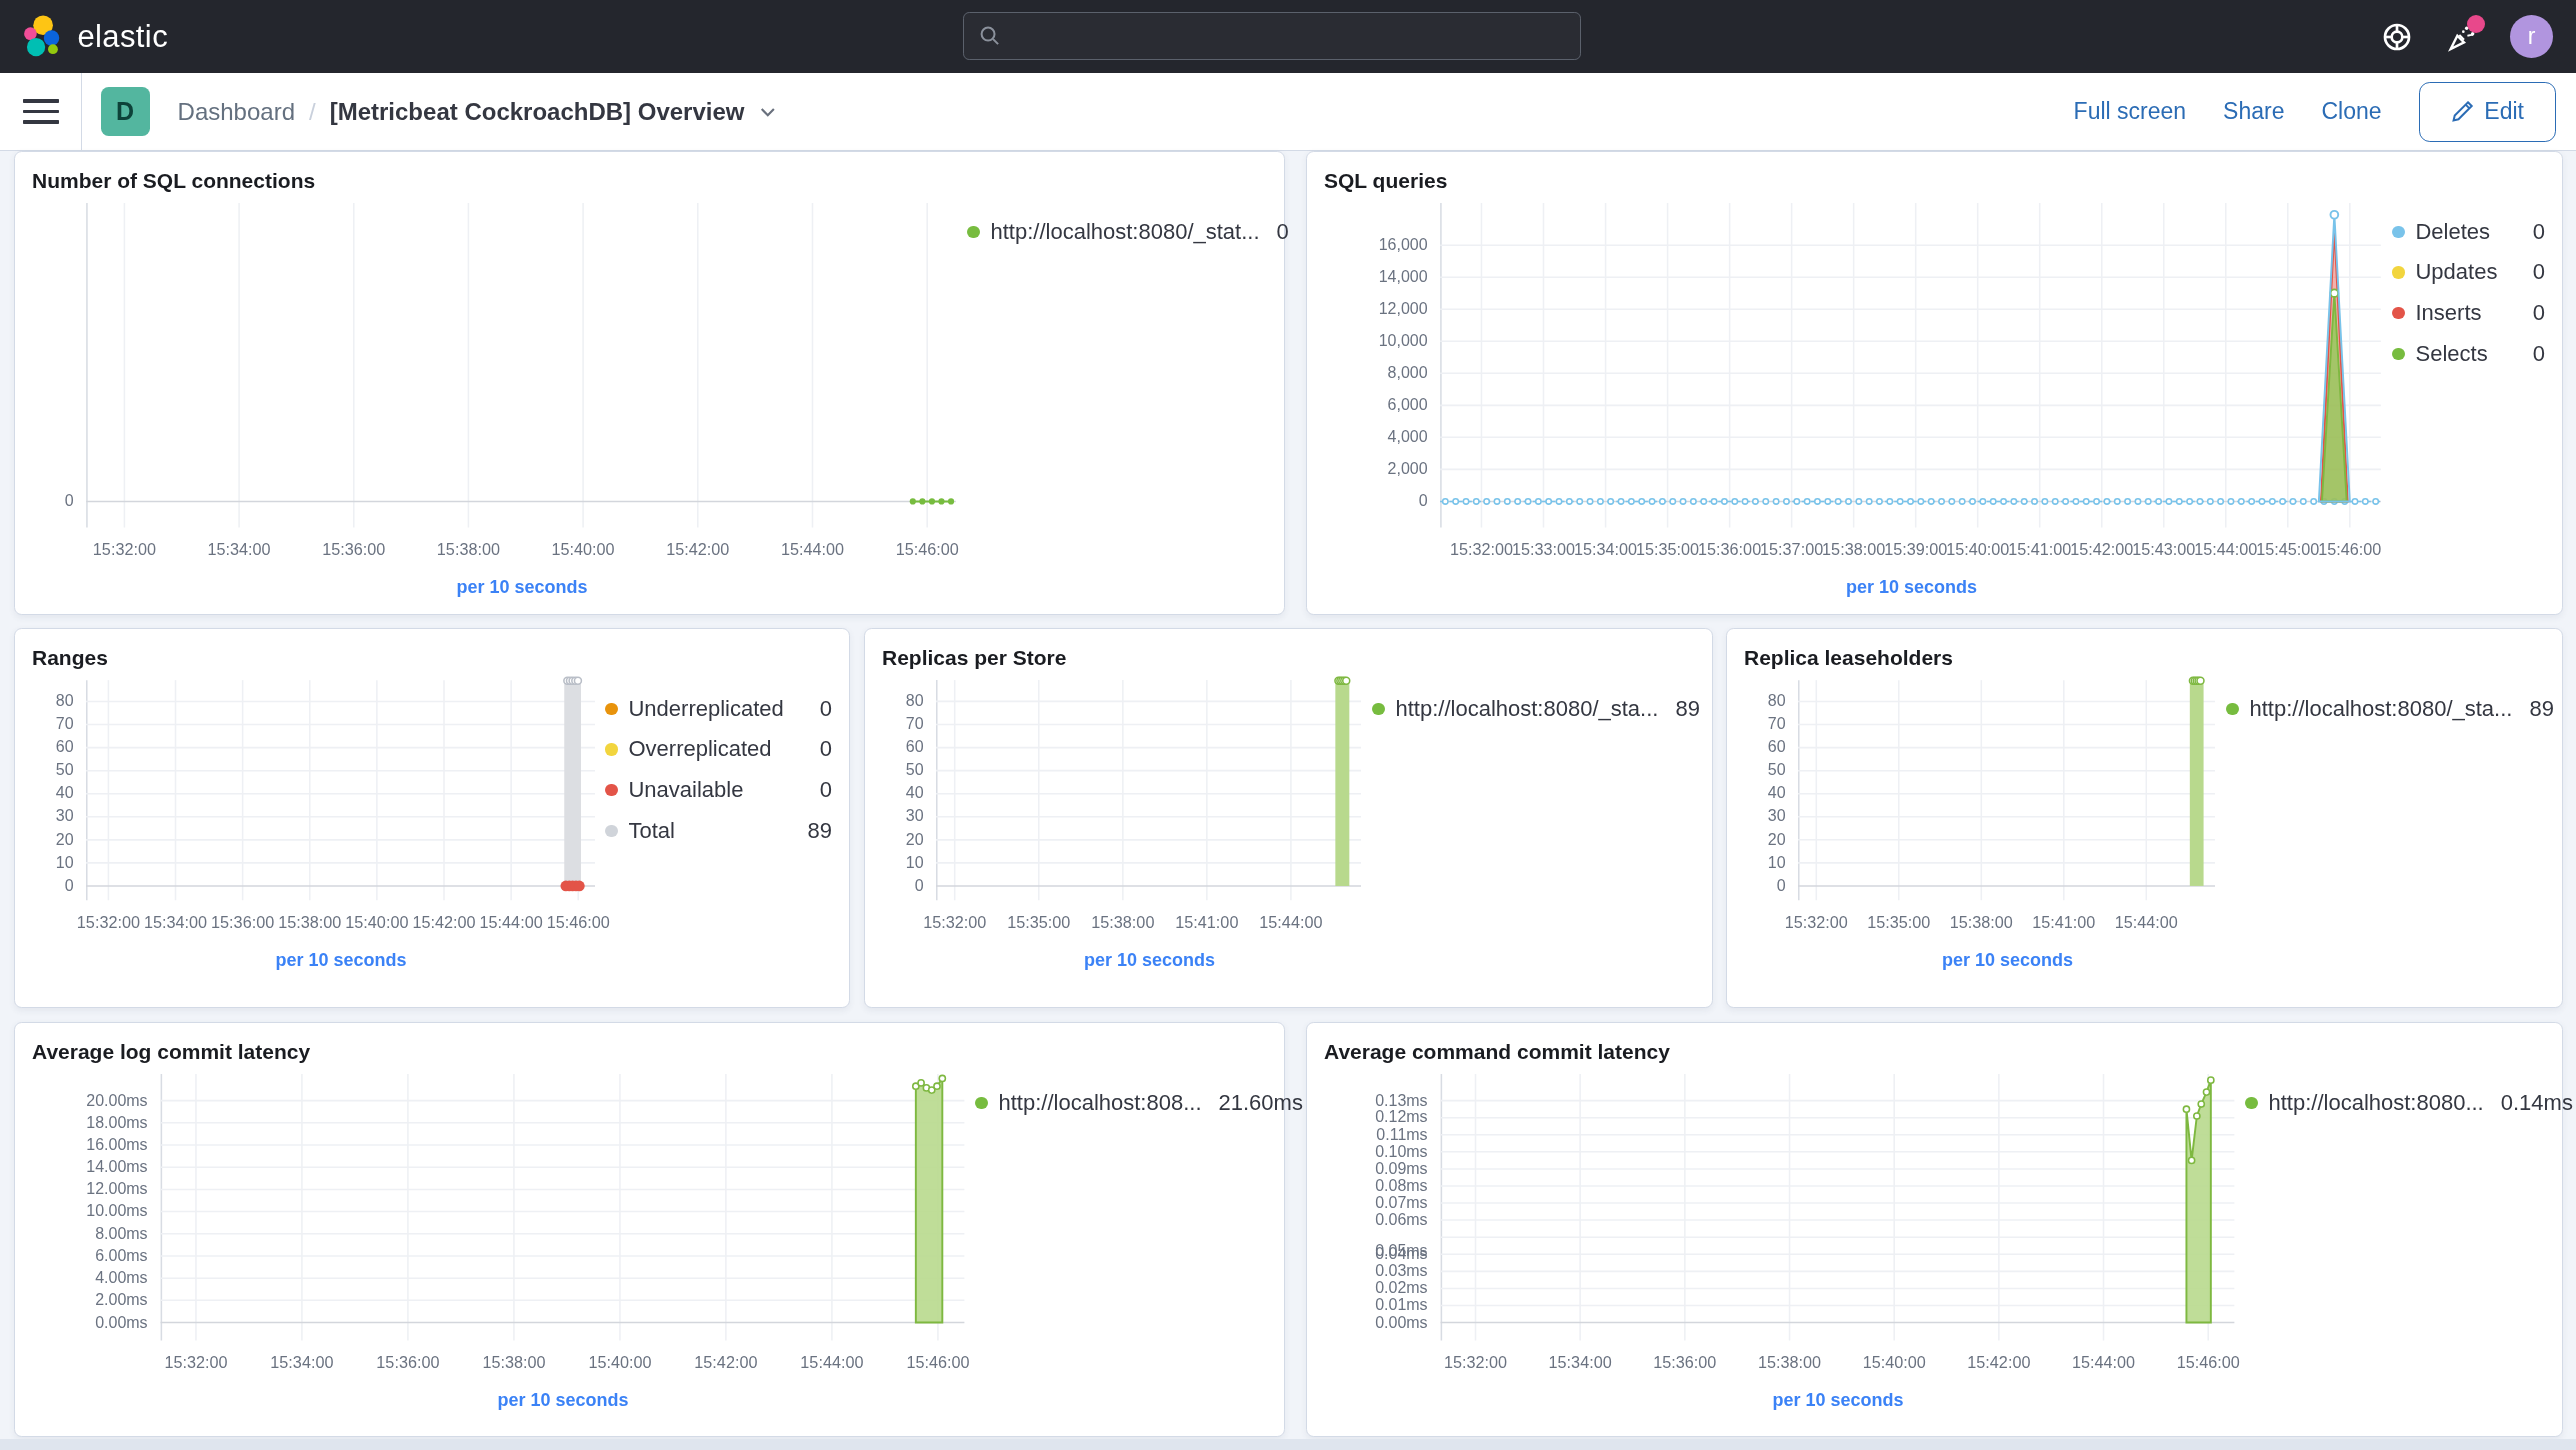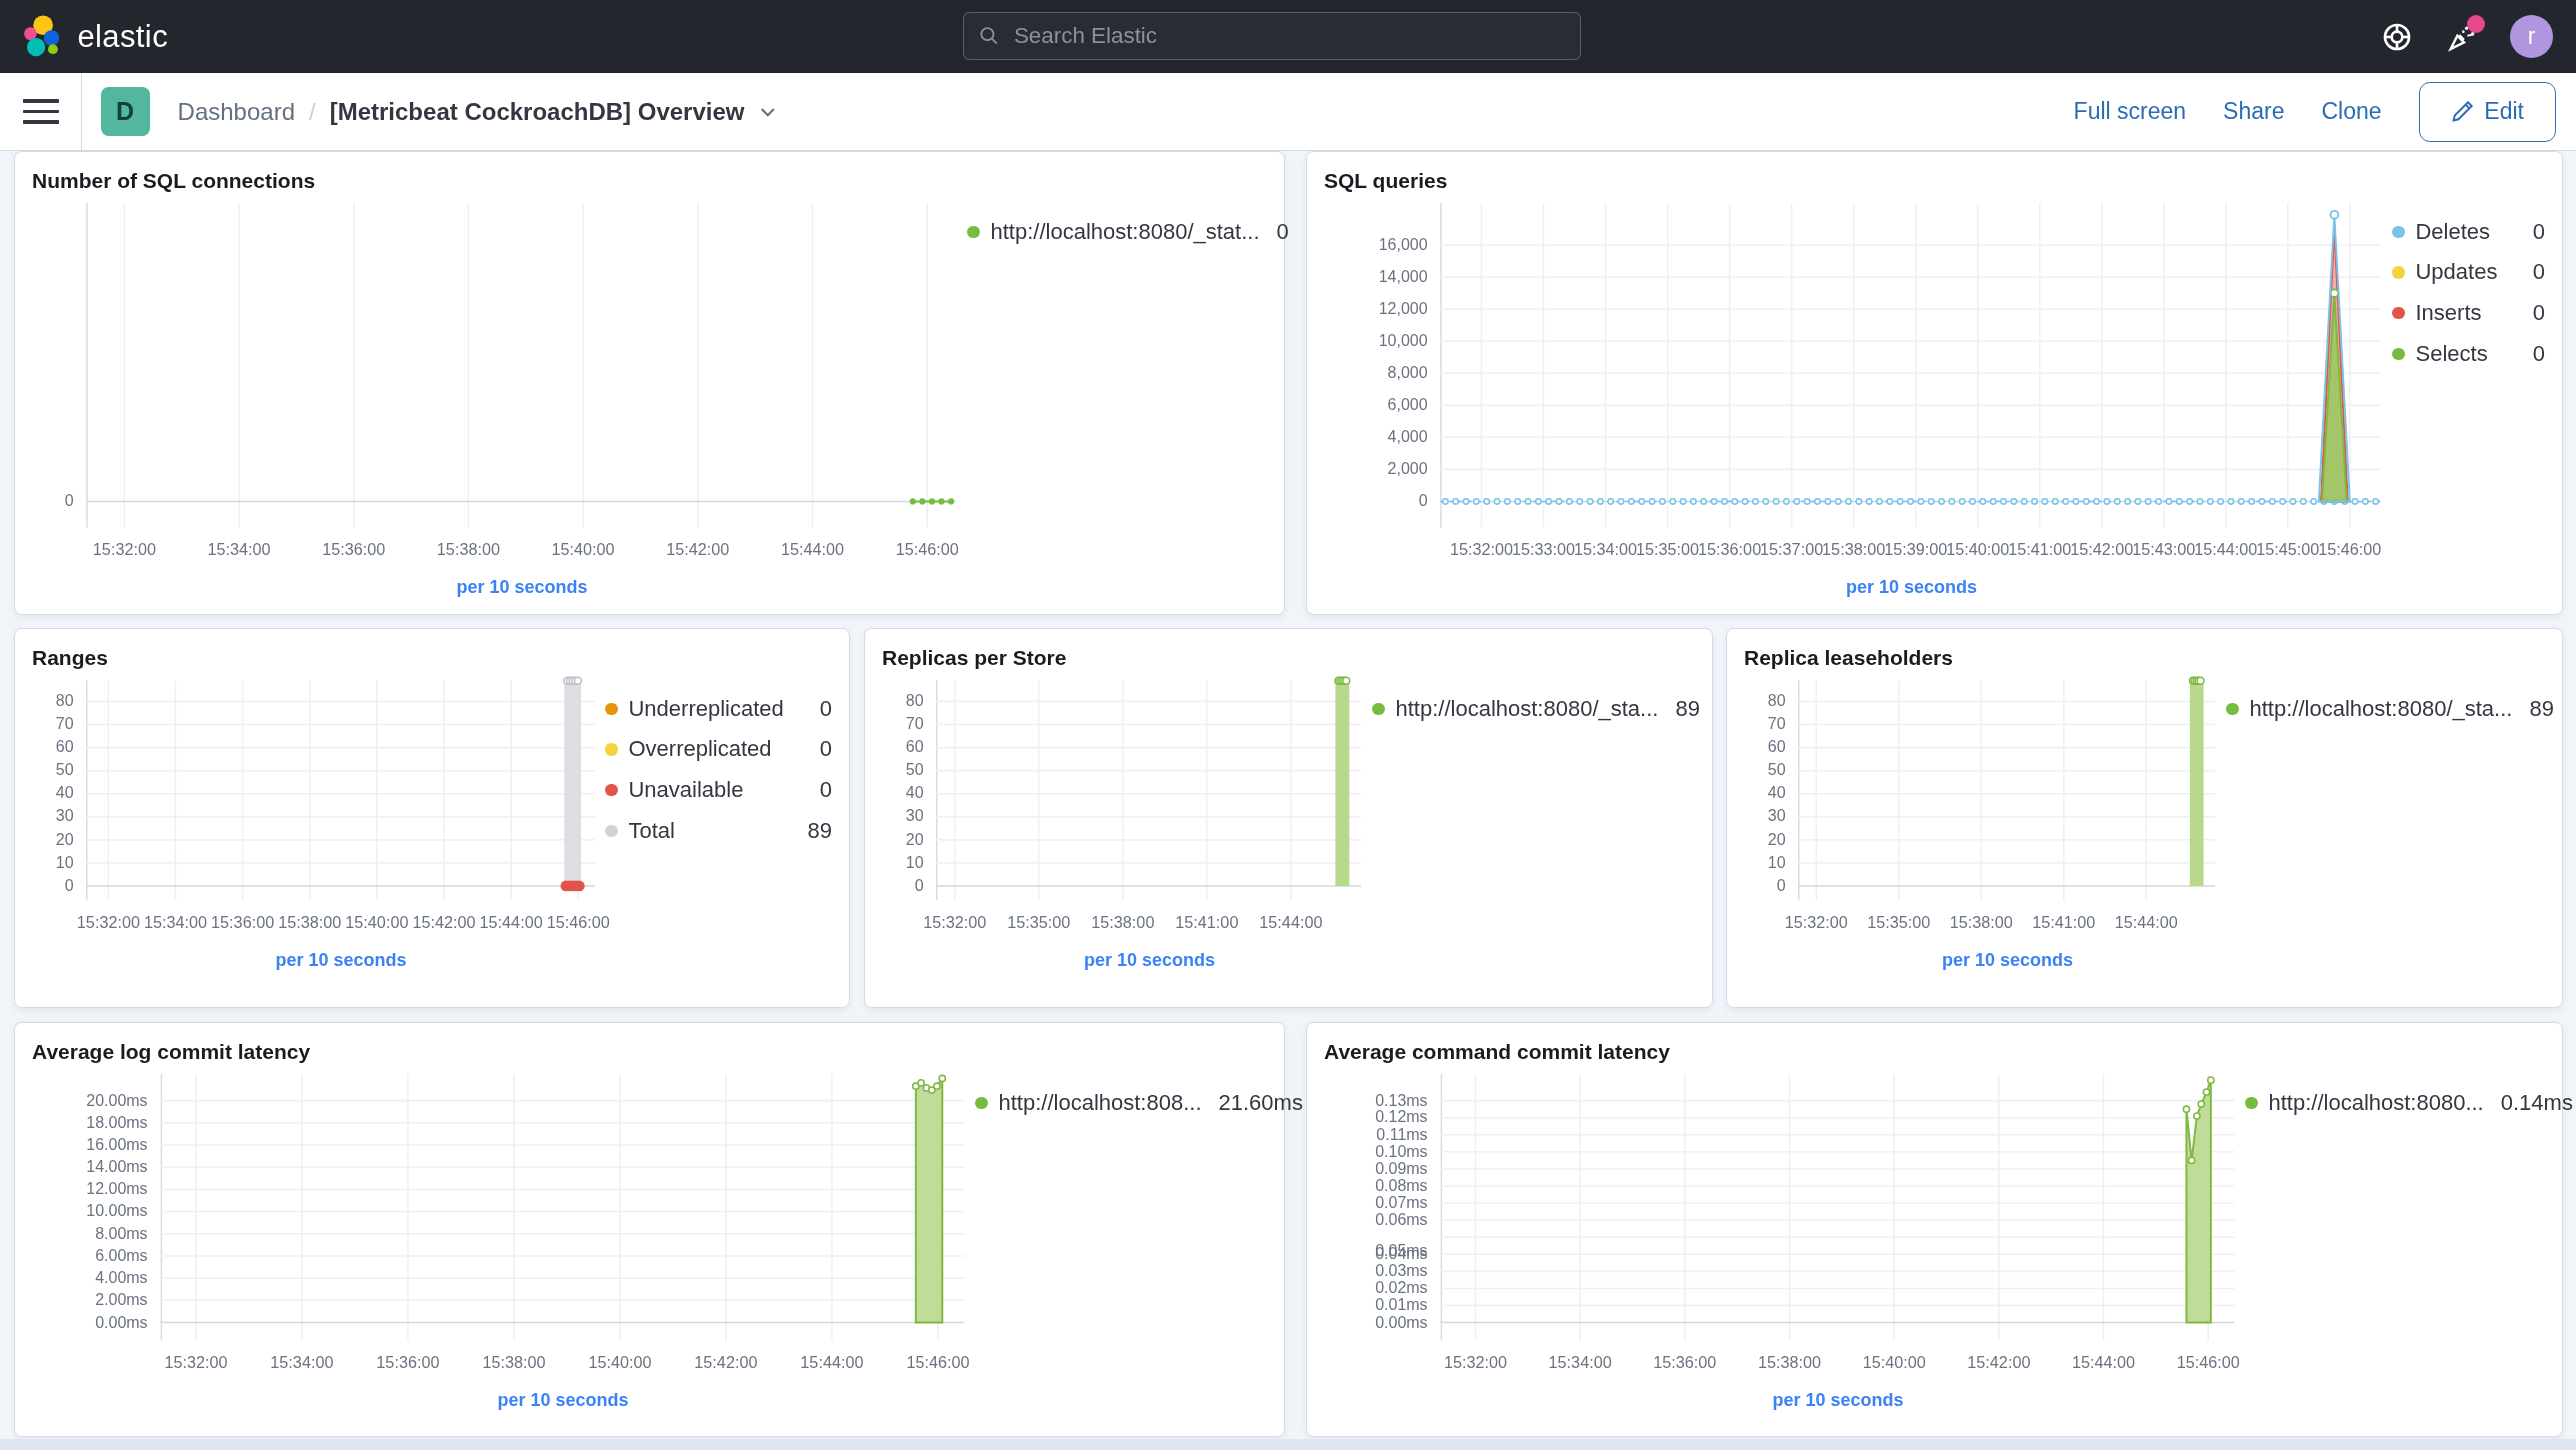--- a/index.html
+++ b/index.html
@@ -70,21 +70,20 @@
     <circle cx="20" cy="47" r="13" fill="#00bfb3"></circle>
     <circle cx="44" cy="50" r="7" fill="#93c90e"></circle>
   </svg>
   <span class="brand">elastic</span>
 
   <div class="search">
     <svg width="23" height="23" viewBox="0 0 16 16">
       <circle cx="7" cy="7" r="4.5" fill="none" stroke="#8b919c" stroke-width="1.4"></circle>
       <line x1="10.5" y1="10.5" x2="14" y2="14" stroke="#8b919c" stroke-width="1.4"></line>
     </svg>
-    <input placeholder="Search Elastic" style="">
   </div>
 
   <div class="hdr-right">
     <div class="hicon">
       <svg width="32" height="32" viewBox="0 0 24 24">
         <circle cx="12" cy="12" r="9" fill="none" stroke="#fff" stroke-width="2"></circle>
         <circle cx="12" cy="12" r="4" fill="none" stroke="#fff" stroke-width="2"></circle>
         <line x1="12" y1="3" x2="12" y2="8" stroke="#fff" stroke-width="2"></line>
         <line x1="12" y1="16" x2="12" y2="21" stroke="#fff" stroke-width="2"></line>
         <line x1="3" y1="12" x2="8" y2="12" stroke="#fff" stroke-width="2"></line>

